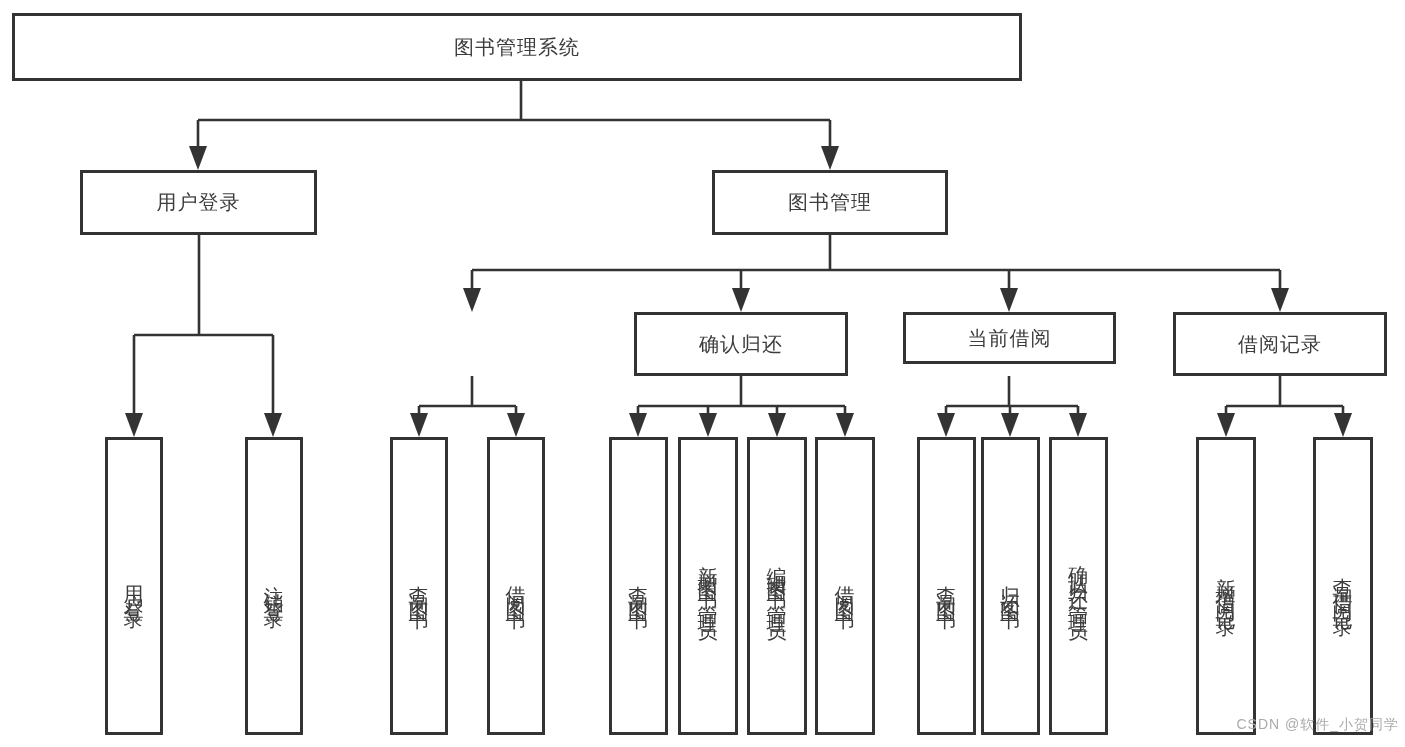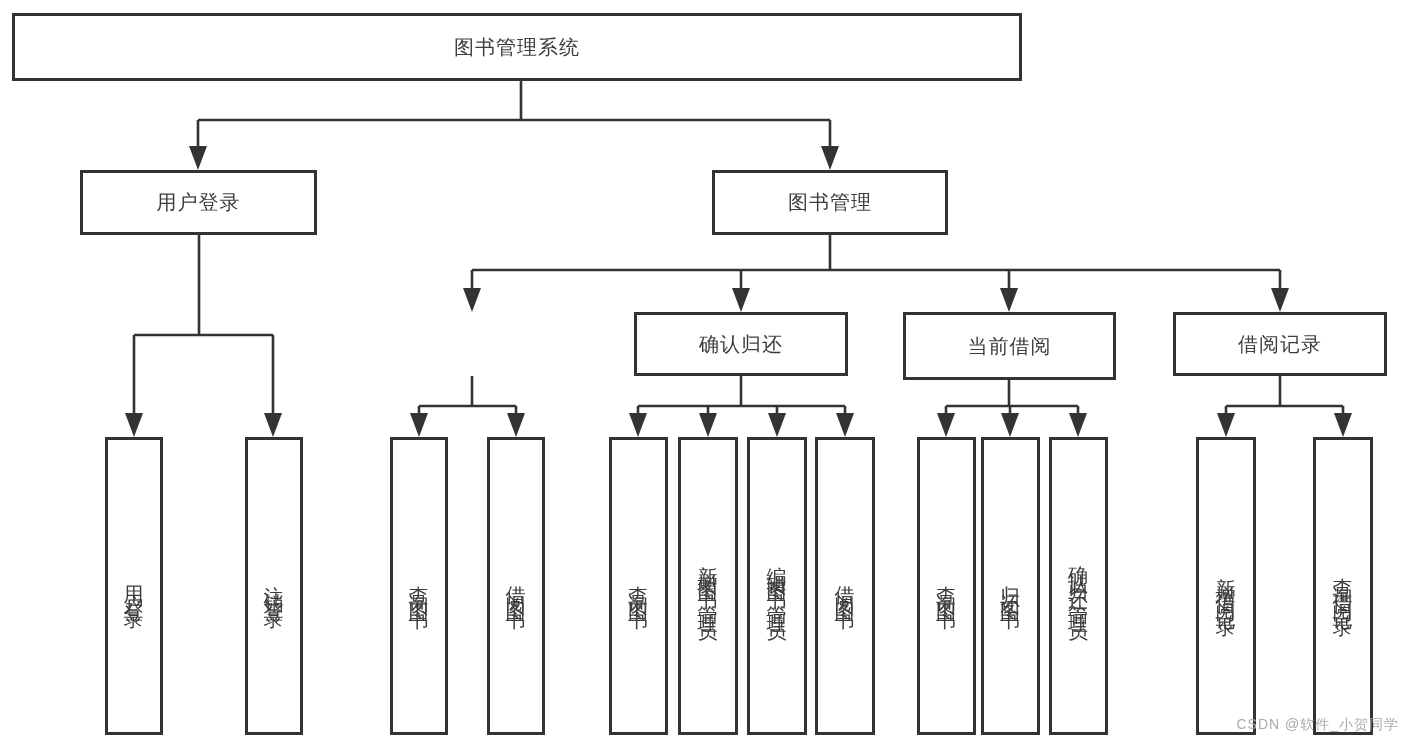--- a/index.html
+++ b/index.html
@@ -46,21 +46,21 @@
     writing-mode: vertical-rl;
     text-orientation: mixed;
     letter-spacing: 8px;
     line-height: 1.1;
   }
   .root-node    { left: 12px;   top: 13px;  width: 1010px; height: 68px; }
   .n-user-login { left: 80px;   top: 170px; width: 237px;  height: 65px; }
   .n-book-mgmt  { left: 712px;  top: 170px; width: 236px;  height: 65px; }
   .n-new-rec    { left: 366px;  top: 312px; width: 213px;  height: 64px; }
   .n-borrow     { left: 634px;  top: 312px; width: 214px;  height: 64px; }
-  .n-current    { left: 903px;  top: 312px; width: 213px;  height: 68px; }
+  .n-current    { left: 903px;  top: 312px; width: 213px;  height: 52px; }
   .n-records    { left: 1173px; top: 312px; width: 214px;  height: 64px; }
   .lf { top: 437px; height: 298px; }
   .lf-user-login   { left: 105px;  width: 58px; }
   .lf-logout       { left: 245px;  width: 58px; }
   .lf-query-rec    { left: 390px;  width: 58px; }
   .lf-borrow-rec   { left: 487px;  width: 58px; }
   .lf-query-bor    { left: 609px;  width: 59px; }
   .lf-add-book     { left: 678px;  width: 60px; }
   .lf-edit-book    { left: 747px;  width: 60px; }
   .lf-borrow-bor   { left: 815px;  width: 60px; }

